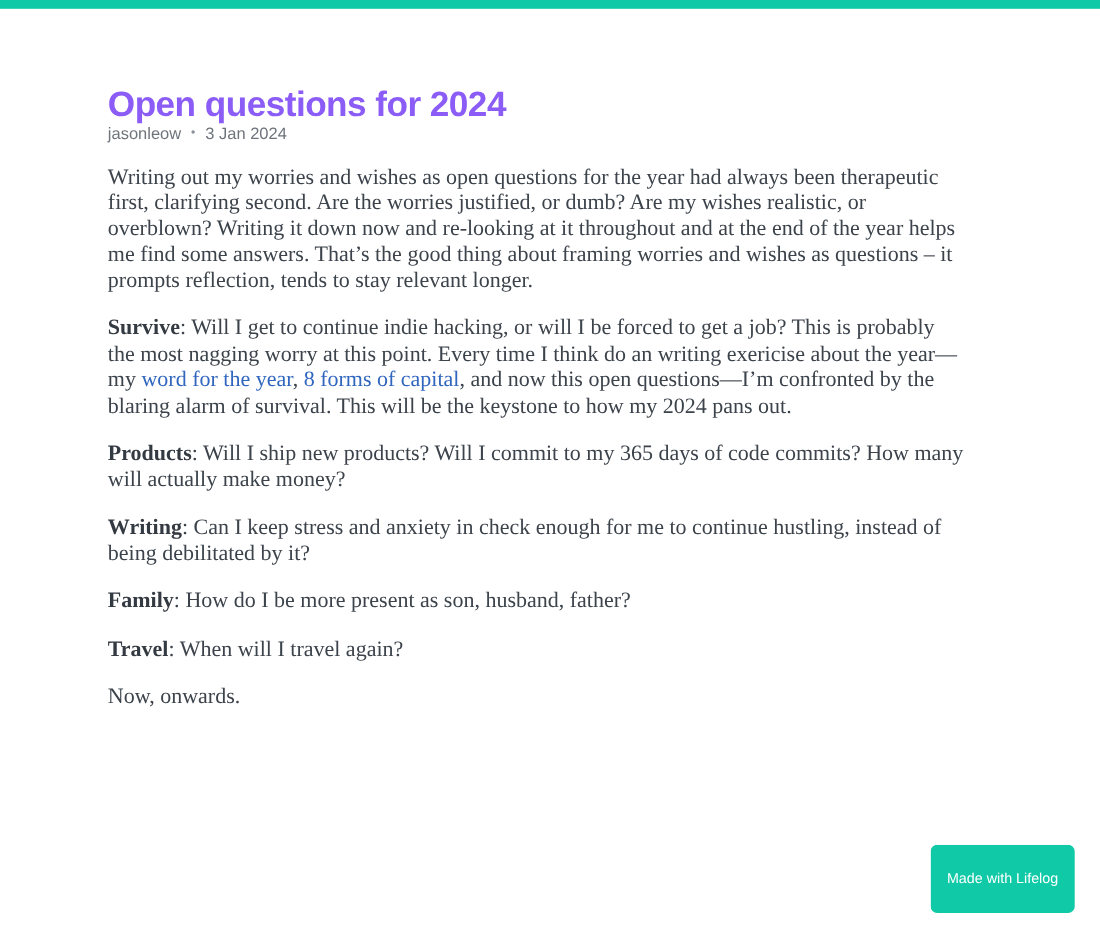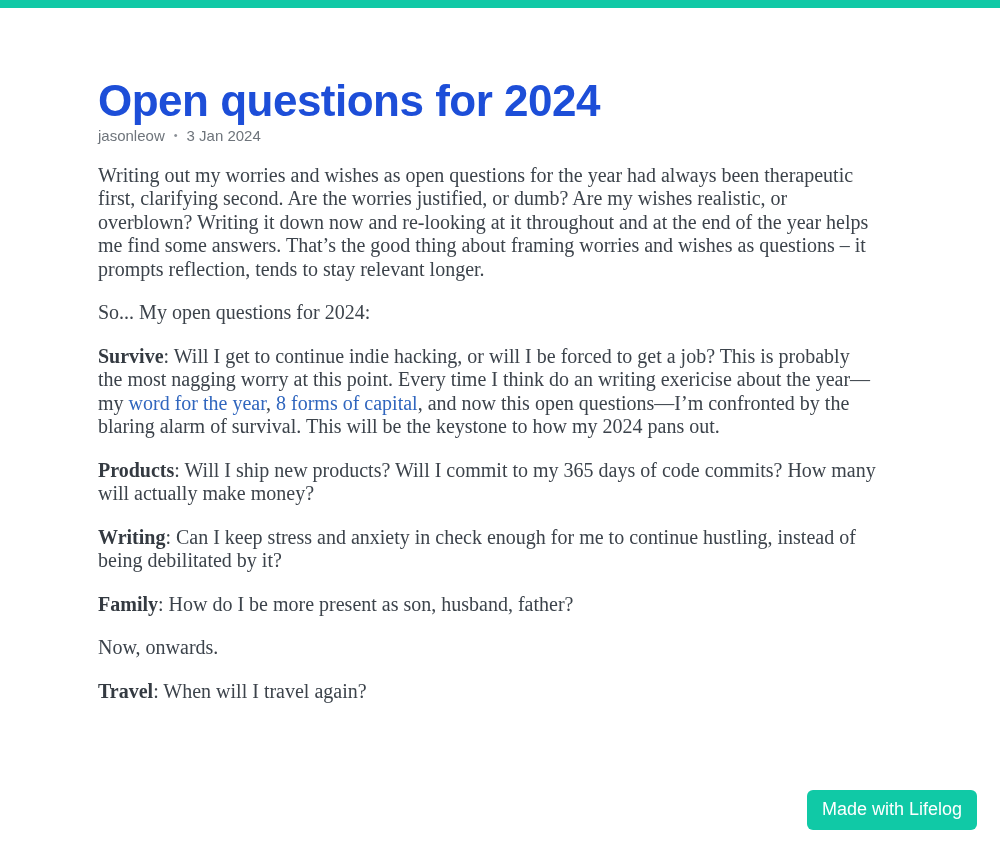--- a/index.html
+++ b/index.html
@@ -22,25 +22,25 @@
   }
   .container {
     max-width: 780px;
     margin-left: 98px;
     margin-right: auto;
     padding-top: 68px;
     padding-bottom: 60px;
   }
   .page-title {
     margin: 0;
-    font-size: 44px;
+    font-size: 32px;
     line-height: 1.15;
     font-weight: 700;
     letter-spacing: -0.5px;
-    color: #1d4ed8;
+    color: #8b5cf6;
     font-family: "Liberation Sans", sans-serif;
   }
   .byline {
     display: flex;
     align-items: center;
     gap: 9px;
     font-size: 15px;
     color: #6e747b;
   }
   .byline .dot {
@@ -69,22 +69,22 @@
     text-align: center;
   }
   .badge {
     position: fixed;
     right: 23px;
     bottom: 19px;
     background: var(--accent);
     color: #ffffff;
     border: none;
     border-radius: 6px;
-    padding: 9px 15px;
-    font-size: 18px;
+    padding: 23px 15px;
+    font-size: 13px;
     font-family: "Liberation Sans", sans-serif;
     cursor: pointer;
     line-height: 1.2;
   }
 </style>
 </head>
 <body>
 
 <div class="top-bar"></div>
 
@@ -92,23 +92,22 @@
   <h1 class="page-title">Open questions for 2024</h1>
 
   <div class="byline">
     <span>jasonleow</span>
     <span class="dot">•</span>
     <span>3 Jan 2024</span>
   </div>
 
   <div class="article">
       <p><span>Writing out my worries and wishes as open questions for the year had always been therapeutic first, clarifying second. Are the worries justified, or dumb? Are my wishes realistic, or overblown? Writing it down now and re-looking at it throughout and at the end of the year helps me find some answers. That’s the good thing about framing worries and wishes as questions – it prompts reflection, tends to stay relevant longer.</span></p>
-      <p><span>So... My open questions for 2024:</span></p>
       <p><strong>Survive</strong><span>: Will I get to continue indie hacking, or will I be forced to get a job? This is probably the most nagging worry at this point. Every time I think do an writing exericise about the year—my </span><a href="#">word for the year</a><span>, </span><a href="#">8 forms of capital</a><span>, and now this open questions—I’m confronted by the blaring alarm of survival. This will be the keystone to how my 2024 pans out.</span></p>
       <p><strong>Products</strong><span>: Will I ship new products? Will I commit to my 365 days of code commits? How many will actually make money?</span></p>
       <p><strong>Writing</strong><span>: Can I keep stress and anxiety in check enough for me to continue hustling, instead of being debilitated by it?</span></p>
       <p><strong>Family</strong><span>: How do I be more present as son, husband, father?</span></p>
+      <p><strong>Travel</strong><span>: When will I travel again?</span></p>
       <p><span>Now, onwards.</span></p>
-      <p><strong>Travel</strong><span>: When will I travel again?</span></p>
     </div>
 </div>
 
 <button class="badge">Made with Lifelog</button>
 
 </body></html>

